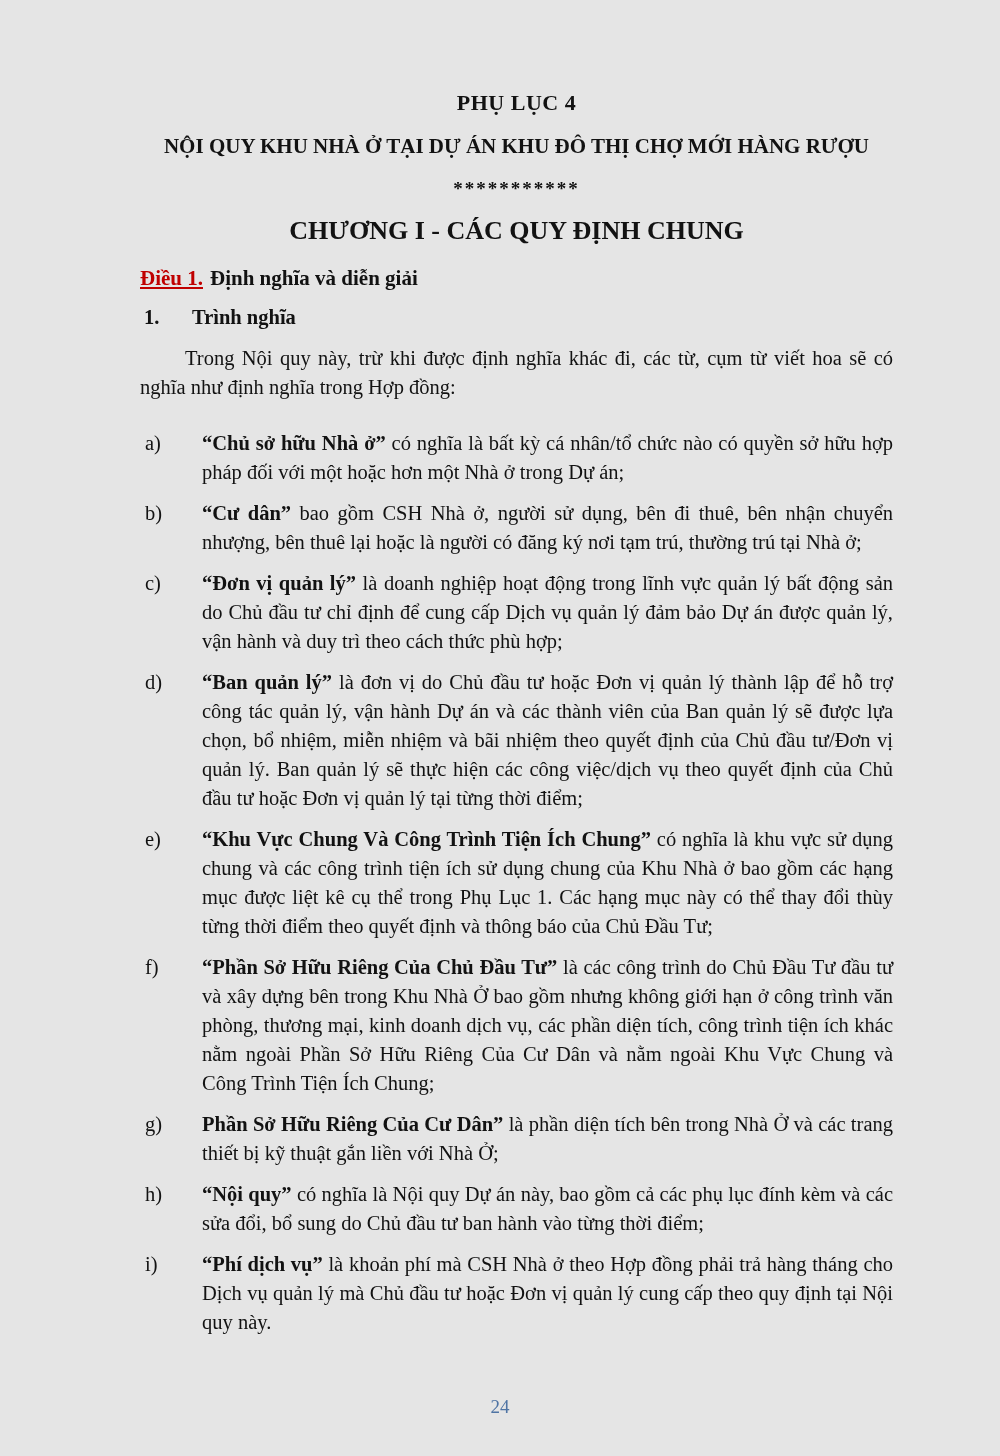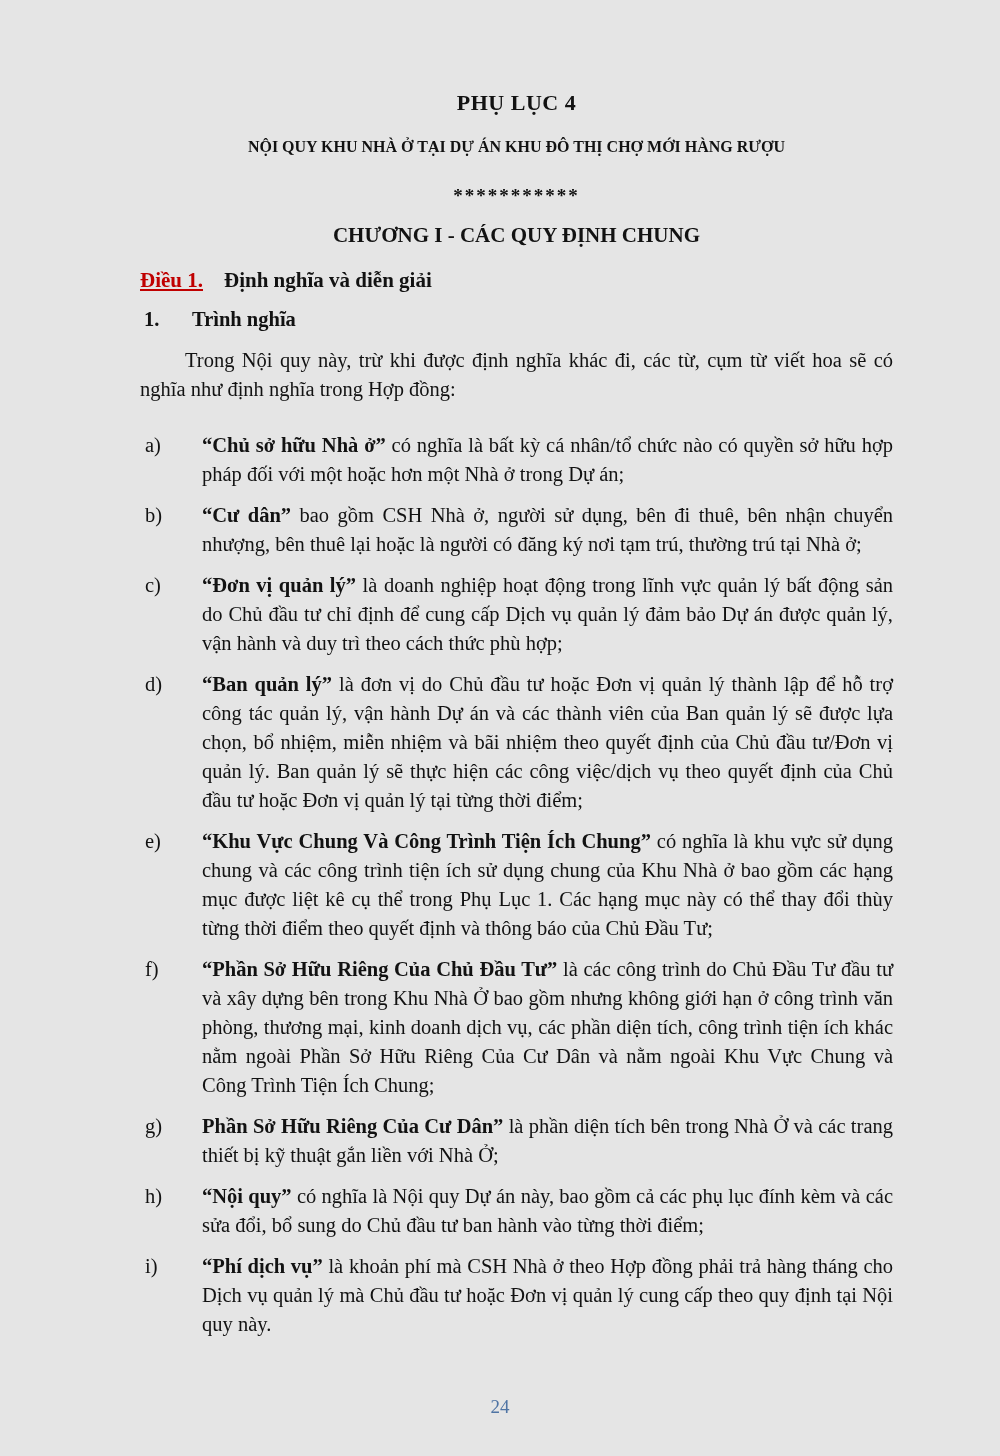--- a/index.html
+++ b/index.html
@@ -12,35 +12,35 @@
     color:#121212;
     box-sizing:border-box;
     padding:90px 107px 0 140px;
     overflow:hidden;
   }
   header{text-align:center;}
   .appendix-title{
     font-size:22px;font-weight:bold;margin:0 0 14px 0;letter-spacing:.5px;
   }
   .document-title{
-    font-size:16px;font-weight:bold;margin:0 auto 22px auto;
+    font-size:21px;font-weight:bold;margin:0 auto 15px auto;
     max-width:710px;line-height:33px;
   }
   .separator-stars{
     font-size:19px;font-weight:bold;letter-spacing:2px;margin:2px 0 16px 0;
   }
   .chapter-title{
-    font-size:21px;font-weight:bold;margin:6px 0 20px 0;
+    font-size:26px;font-weight:bold;margin:6px 0 20px 0;
   }
   .article-heading{
     font-size:21px;font-weight:bold;margin:0 0 15px 0;text-align:left;
   }
   .article-num{
     color:#c00000;text-decoration:underline;text-decoration-color:#c00000;
-    margin-right:21px;
+    margin-right:7px;
   }
   .section-heading{
     position:relative;font-size:20.5px;font-weight:bold;
     padding-left:52px;margin:0 0 15px 0;
   }
   .section-num{position:absolute;left:4px;top:0;}
   .intro{
     font-size:20.5px;line-height:29px;text-align:justify;
     text-indent:45px;margin:0 0 27px 0;
   }

